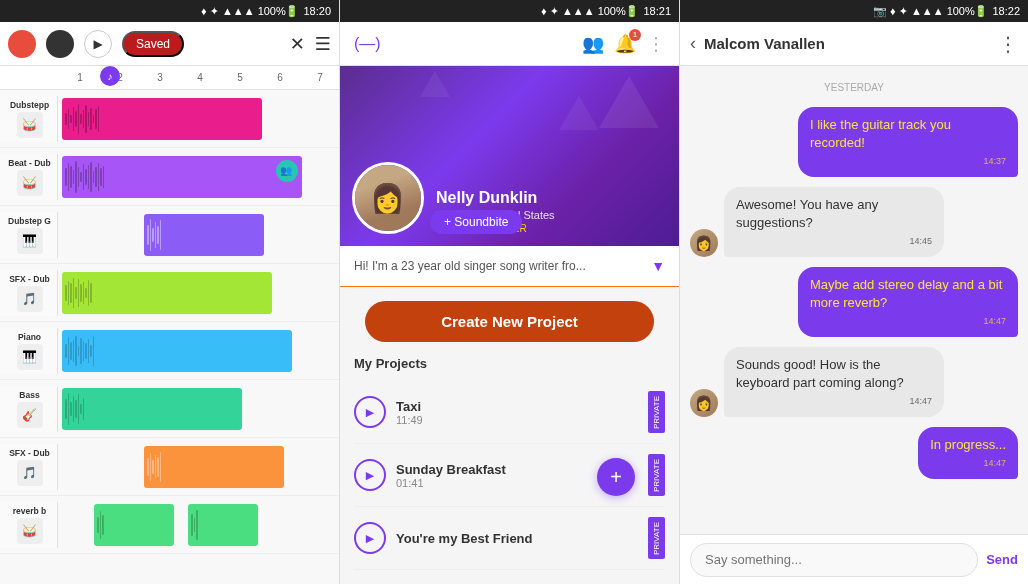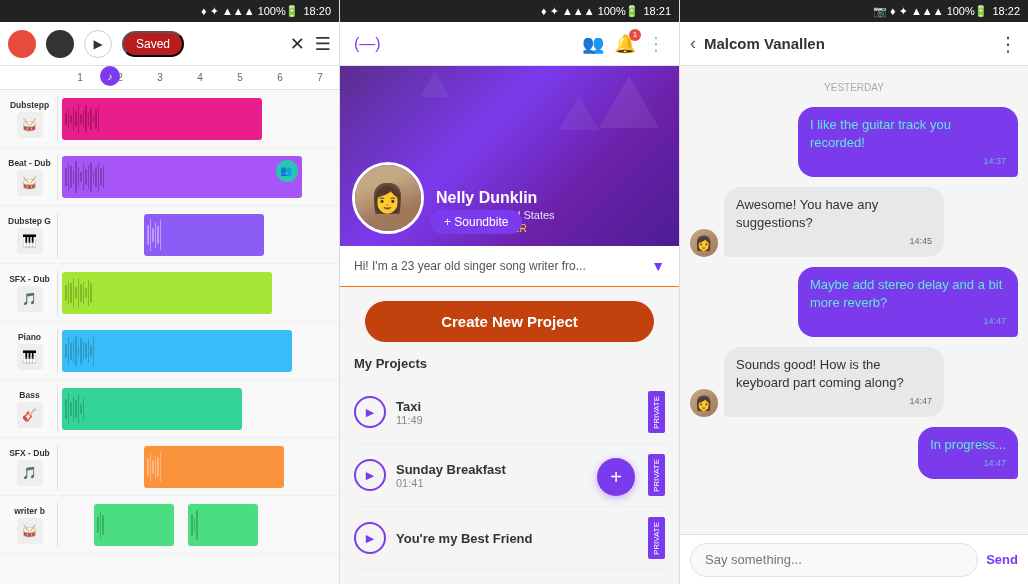--- a/index.html
+++ b/index.html
@@ -345,21 +345,21 @@
     .bubble {
       max-width: 220px;
       padding: 9px 12px;
       border-radius: 16px;
       font-size: 13px;
       line-height: 1.4;
       position: relative;
     }
     .bubble.sent {
       background: #7c3aed;
-      color: #5eead4;
+      color: #fde047;
       border-bottom-right-radius: 4px;
       padding-left: 12px;
     }
     .bubble.received {
       background: #e8e8e8;
       color: #333;
       border-bottom-left-radius: 4px;
     }
     .bubble-time {
       font-size: 9px;
@@ -599,21 +599,21 @@
             <div class="wline" style="height:24px;background:rgba(255,255,255,0.35)"></div>
             <div class="wline" style="height:20px;background:rgba(255,255,255,0.35)"></div>
             <div class="wline" style="height:30px;background:rgba(255,255,255,0.35)"></div>
           </div>
         </div>
       </div>
     </div>
 
     <div class="track-row">
       <div class="track-label">
-        <span class="track-label-name">writer b</span>
+        <span class="track-label-name">reverb b</span>
         <div class="track-icon">🥁</div>
       </div>
       <div class="track-content">
         <div style="width:30px;"></div>
         <div class="track-block" style="background:#4ade80;width:80px;">
           <div class="waveform-lines">
             <div class="wline" style="height:16px;background:rgba(0,0,0,0.2)"></div>
             <div class="wline" style="height:28px;background:rgba(0,0,0,0.2)"></div>
             <div class="wline" style="height:20px;background:rgba(0,0,0,0.2)"></div>
           </div>

